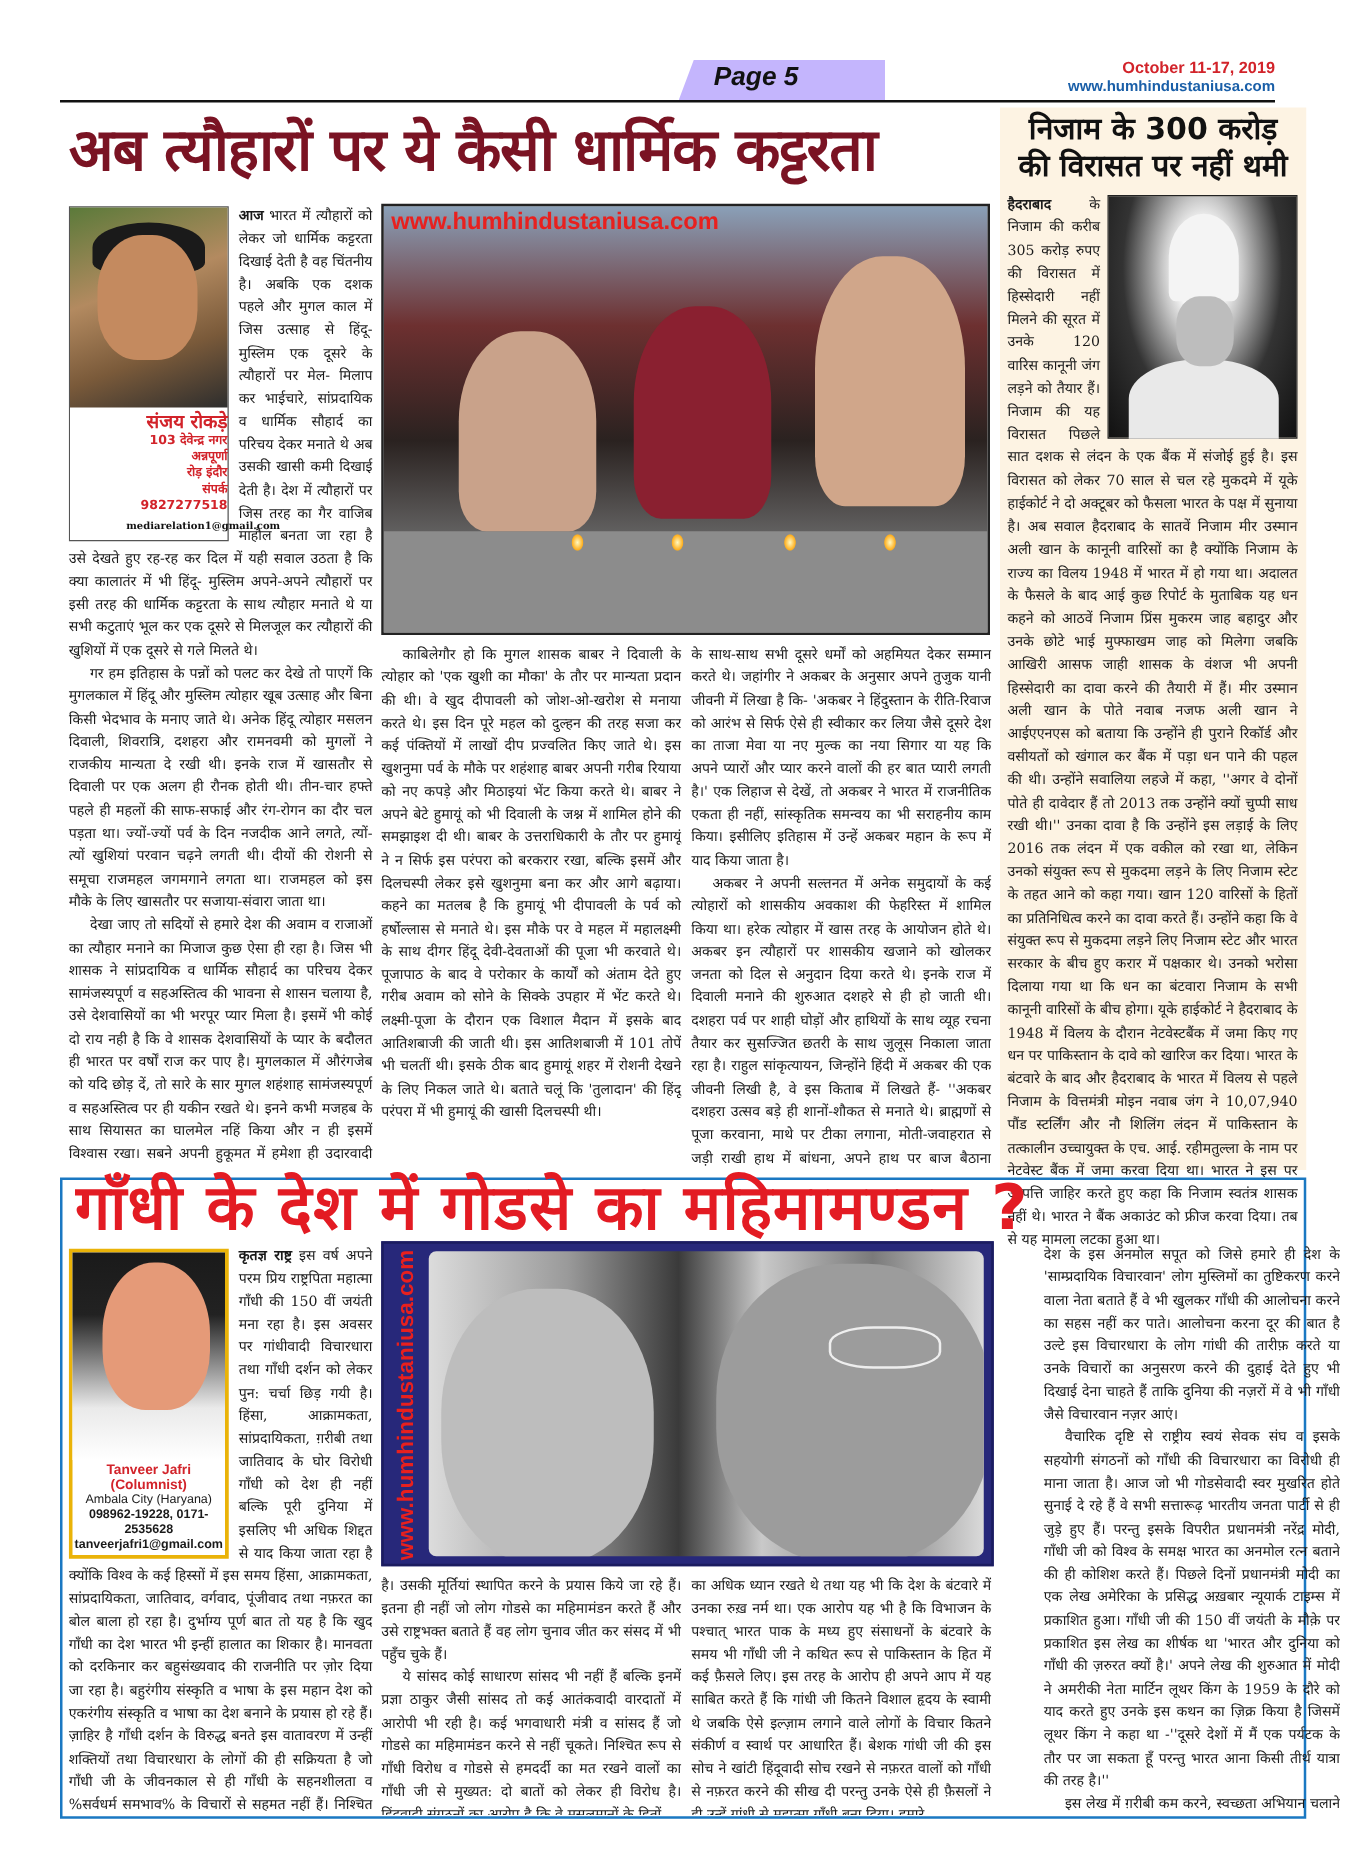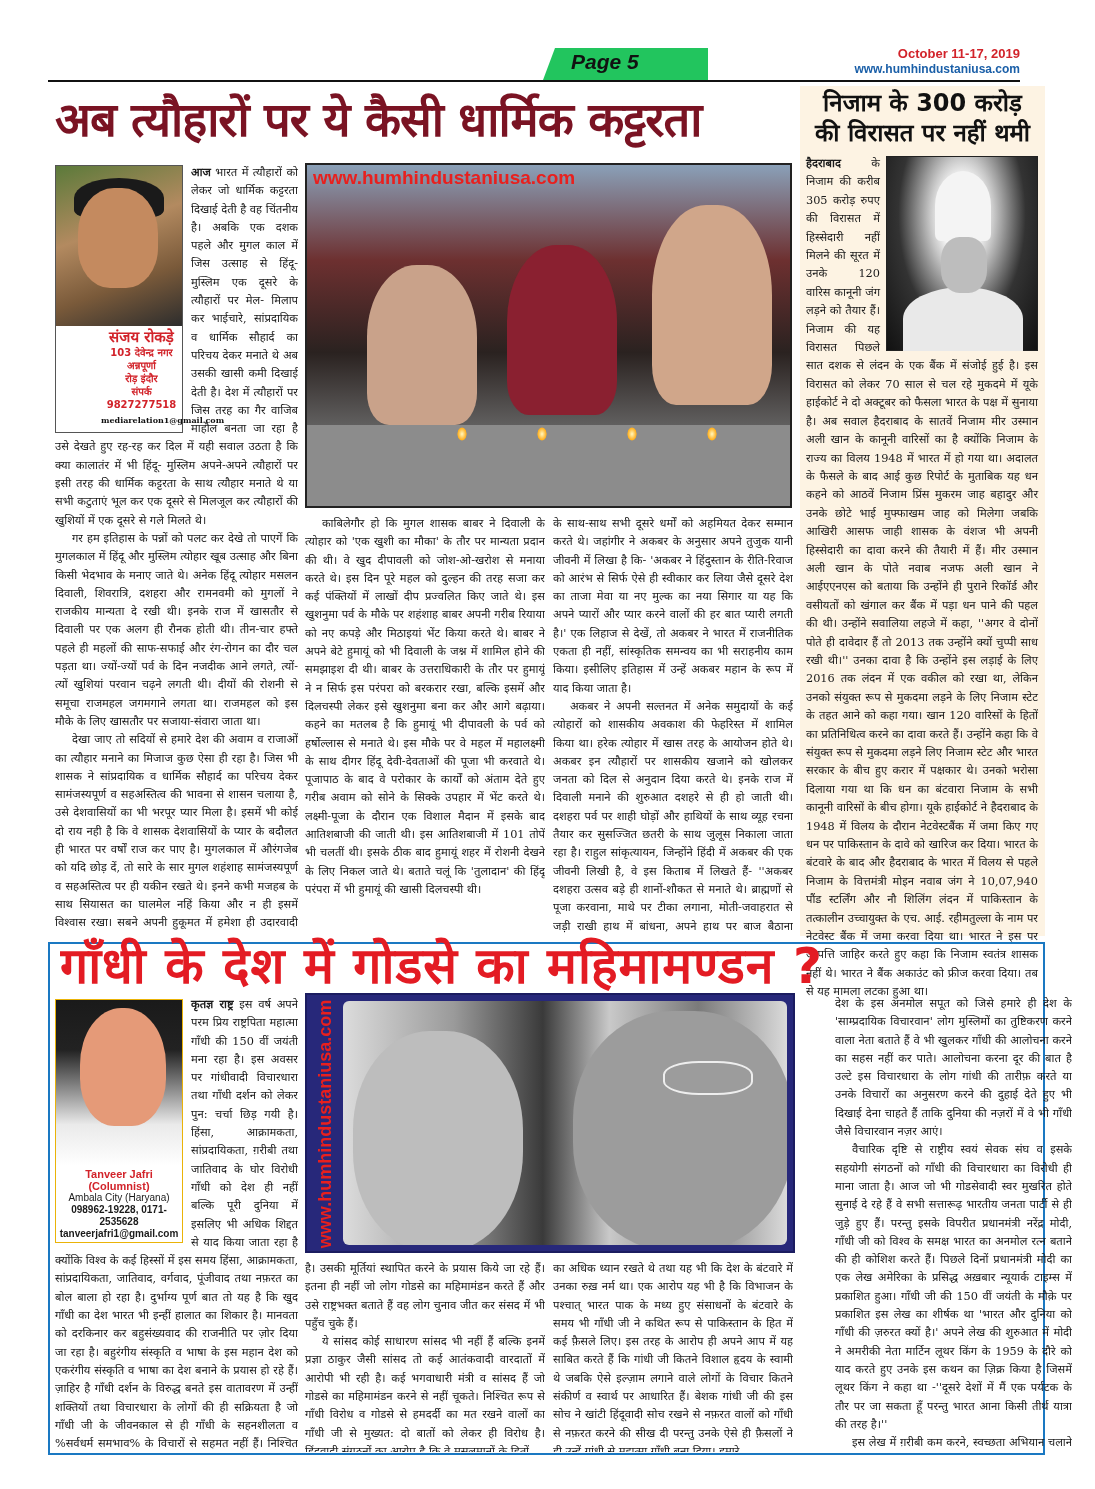--- a/index.html
+++ b/index.html
@@ -3,21 +3,21 @@
 <meta charset="utf-8">
 <style>
   * { box-sizing: border-box; margin: 0; padding: 0; }
   html, body { width: 1095px; height: 1489px; background: #ffffff; overflow: hidden; }
   body { position: relative; font-family: "DejaVu Serif", serif; color: #1a1a1a; }
 
   .masthead { position: absolute; left: 48px; top: 48px; width: 1000px; height: 34px; }
   .mast-green { position: absolute; left: 0; top: 0; width: 500px; height: 32px; background: #0a8a52; }
   .mast-title { position: absolute; left: 4px; top: 2px; color: #fff; font-family: "DejaVu Sans", sans-serif; font-weight: bold; font-size: 22px; white-space: nowrap; }
   .mast-title .usa { font-style: italic; font-size: 15px; margin-left: 4px; }
-  .mast-page { position: absolute; left: 495px; top: 0; width: 165px; height: 32px; background: #22c55e; clip-path: polygon(12px 0, 100% 0, 100% 100%, 0 100%); }
+  .mast-page { position: absolute; left: 495px; top: 0; width: 165px; height: 32px; background: #c4b5fd; clip-path: polygon(12px 0, 100% 0, 100% 100%, 0 100%); }
   .mast-page span { position: absolute; left: 28px; top: 2px; font-family: "Liberation Sans", sans-serif; font-weight: bold; font-style: italic; font-size: 21px; color: #111; }
   .mast-rule { position: absolute; left: 0; top: 32px; width: 972px; height: 2px; background: #111; }
   .mast-date { position: absolute; right: 28px; top: -2px; font-family: "Liberation Sans", sans-serif; font-weight: bold; font-size: 13px; color: #d2232a; text-align: right; }
   .mast-url { position: absolute; right: 28px; top: 14px; font-family: "Liberation Sans", sans-serif; font-weight: bold; font-size: 12px; color: #1a5fa8; text-align: right; }
 
   .main-headline { position: absolute; left: 55px; top: 86px; width: 745px; height: 66px; font-family: "DejaVu Sans", sans-serif; font-weight: bold; font-size: 47px; color: #7a1323; letter-spacing: -1px; white-space: nowrap; overflow: hidden; }
 
   .nizam-box { position: absolute; left: 800px; top: 86px; width: 245px; height: 850px; background: #fdf3e3; }
   .nizam-head { padding: 2px 6px; font-family: "DejaVu Sans", sans-serif; font-weight: bold; font-size: 24px; line-height: 30px; color: #111; text-align: center; }
   .nizam-body { position: absolute; left: 6px; top: 68px; width: 232px; font-size: 11.3px; line-height: 18.4px; text-align: justify; }
@@ -28,37 +28,37 @@
 
   .col-text { position: absolute; font-size: 11.3px; line-height: 18.3px; text-align: justify; overflow: hidden; }
   .col-text p { text-indent: 1.5em; }
   .col-text p.noind { text-indent: 0; }
   .lead { font-weight: bold; }
 
   .author1 { float: left; width: 128px; margin: 2px 8px 2px 0; border: 1px solid #555; }
   .author1 .pic { height: 160px; background: linear-gradient(160deg, #5b7a3a 0%, #b38a60 40%, #7a5a3a 70%, #2d2d2d 100%); position: relative; }
   .author1 .pic .head { position: absolute; left: 22px; top: 22px; width: 80px; height: 100px; background: #c48a5f; border-radius: 45% 45% 40% 40%; }
   .author1 .pic .hair { position: absolute; left: 18px; top: 12px; width: 90px; height: 40px; background: #1a1a1a; border-radius: 50% 50% 20% 20%; }
-  .author1 .cap { text-align: center; padding: 2px 0; font-family: "DejaVu Sans", sans-serif; color: #d2232a; margin-left: 45px; }
+  .author1 .cap { text-align: right; padding: 2px 0; font-family: "DejaVu Sans", sans-serif; color: #d2232a; margin-left: 45px; }
   .author1 .cap .nm { font-size: 15px; font-weight: bold; }
   .author1 .cap .ad { font-size: 10px; line-height: 13px; font-weight: bold; }
   .author1 .cap .em { font-size: 8px; color: #111; font-family: "DejaVu Serif", serif; font-weight: bold; }
 
   .photo-main { position: absolute; left: 305px; top: 163px; width: 487px; height: 345px; border: 2px solid #222; background: linear-gradient(180deg, #8aa0b8 0%, #6d3030 28%, #2a2220 55%, #6a6a6a 80%, #9a9a9a 100%); overflow: hidden; }
   .photo-main .wm { position: absolute; left: 6px; top: 2px; font-family: "Liberation Sans", sans-serif; font-weight: bold; font-size: 19px; color: #e8201e; }
   .photo-main .person { position: absolute; border-radius: 45% 45% 20% 20%; }
   .photo-main .p1 { left: 60px; top: 100px; width: 110px; height: 160px; background: #c9a28a; }
   .photo-main .p2 { left: 200px; top: 80px; width: 110px; height: 170px; background: #8a2030; }
   .photo-main .p3 { left: 345px; top: 40px; width: 120px; height: 200px; background: #d0a68a; }
   .photo-main .ledge { position: absolute; left: 0; top: 260px; width: 100%; height: 85px; background: #8c8c8c; }
   .photo-main .flame { position: absolute; top: 262px; width: 10px; height: 14px; background: radial-gradient(#fff8c0, #ffb020 60%, transparent 70%); border-radius: 50%; }
   .gandhi-box { position: absolute; left: 48px; top: 942px; width: 997px; height: 513px; border: 2px solid #1a78c2; border-bottom-width: 2px; }
   .gandhi-headline { position: absolute; left: 60px; top: 930px; width: 975px; font-family: "DejaVu Sans", sans-serif; font-weight: bold; font-size: 50px; color: #e31b23; white-space: nowrap; letter-spacing: 1px; overflow: hidden; height: 64px; }
 
-  .author2 { float: left; width: 128px; margin: 4px 8px 2px 0; border: 1px solid #eab308; }
+  .author2 { float: left; width: 128px; margin: 4px 8px 2px 0; border: 3px solid #eab308; }
   .author2 .pic { height: 166px; background: linear-gradient(180deg, #1a1a1a 0%, #222 30%, #eaeaea 75%, #fff 100%); position: relative; }
   .author2 .pic .head { position: absolute; left: 24px; top: 8px; width: 86px; height: 118px; background: #e59a78; border-radius: 48% 48% 40% 40%; }
   .author2 .cap { text-align: center; padding: 2px 0; font-family: "Liberation Sans", sans-serif; font-size: 10px; line-height: 12px; }
   .author2 .cap .nm { color: #d2232a; font-weight: bold; font-size: 11px; }
   .author2 .cap .bold { font-weight: bold; }
 
   .photo-gandhi { position: absolute; left: 305px; top: 993px; width: 490px; height: 260px; background: #27287a; border: 2px solid #1b1c60; }
   .photo-gandhi .inner { position: absolute; left: 36px; top: 6px; width: 444px; height: 244px; border-radius: 6px; background: linear-gradient(90deg, #dcdcdc 0%, #9a9a9a 25%, #3a3a3a 45%, #c9c9c9 60%, #7a7a7a 80%, #dadada 100%); overflow: hidden; }
   .photo-gandhi .godse { position: absolute; left: 10px; top: 30px; width: 170px; height: 220px; background: #bdbdbd; border-radius: 45%; }
   .photo-gandhi .gandhi { position: absolute; left: 230px; top: 10px; width: 220px; height: 240px; background: #9c9c9c; border-radius: 45%; }

